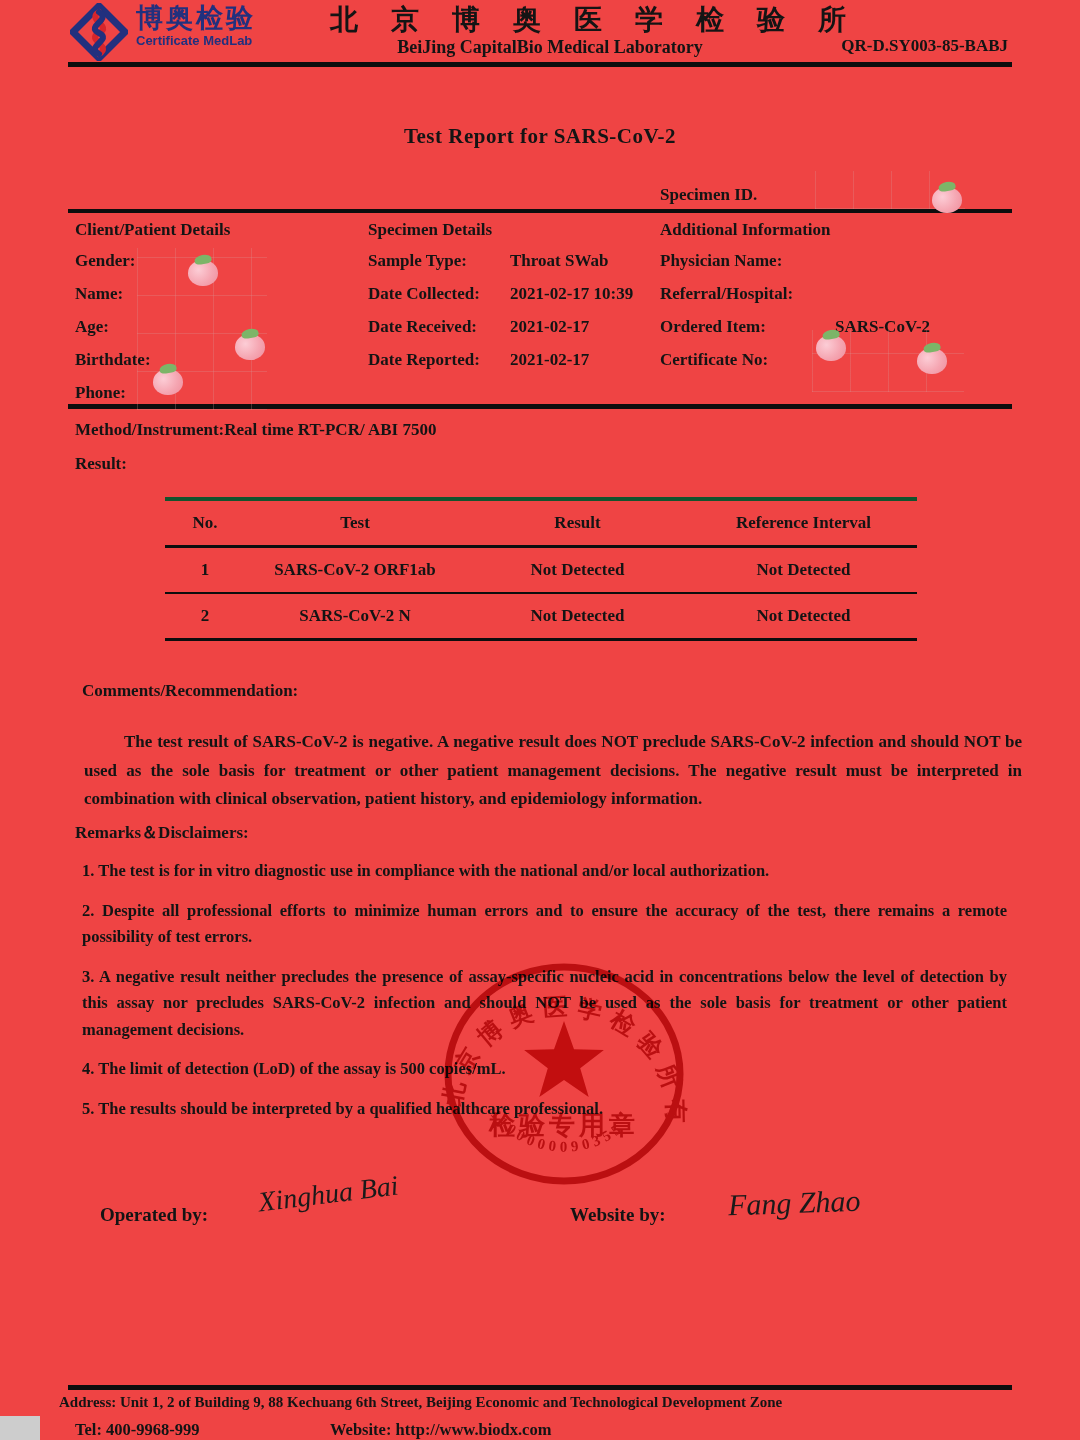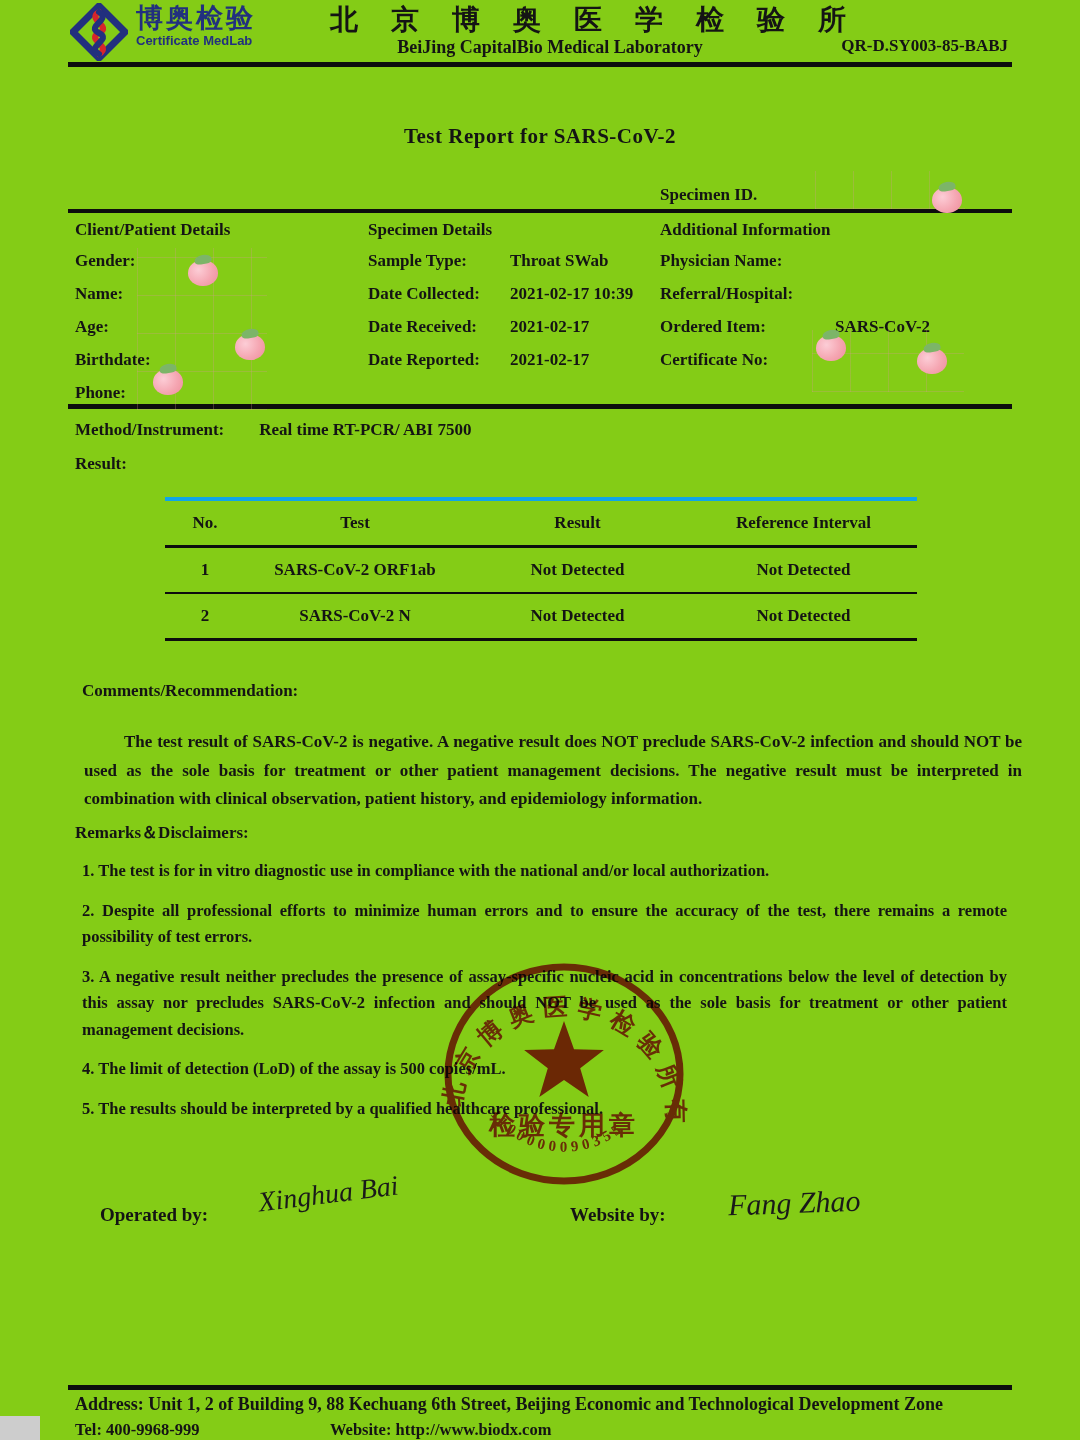--- a/index.html
+++ b/index.html
@@ -1,20 +1,20 @@
 <!DOCTYPE html>
 <html><head>
 <meta charset="utf-8">
 <style>
   html,body{margin:0;padding:0;background:#e8e8e8;}
   .page{
     position:relative;
     width:1080px;height:1440px;
     margin:0 auto;
-    background:#84cc16;
+    background:#ef4444;
     font-family:"Liberation Serif","DejaVu Serif",serif;
     font-weight:700;
     color:#141414;
     overflow:hidden;
     text-decoration:underline;
   }
   
   .logo{position:absolute;left:70px;top:3px;display:flex;align-items:flex-start;}
   .logo-text{margin-left:8px;color:#22307e;font-family:"Liberation Sans","DejaVu Sans",sans-serif;}
   .logo-cn{font-size:27px;font-weight:700;letter-spacing:3px;line-height:30px;}
@@ -36,45 +36,45 @@
   .col h3{margin:0 0 11px 0;font-size:17px;}
   .col .frow{height:33px;font-size:17px;white-space:nowrap;}
   .col .flabel{display:inline-block;}
   .col1{left:75px;width:280px;}
   .col2{left:368px;width:290px;}
   .col2 .flabel{width:142px;}
   .col3{left:660px;width:352px;}
   .col3 .flabel{width:175px;}
   
   .method{position:absolute;left:75px;top:420px;font-size:17px;}
-  .method .mvalue{margin-left:35px;}
+  .method .mvalue{}
   .result-label{position:absolute;left:75px;top:454px;font-size:17px;}
   
-  .rtable{position:absolute;left:165px;top:497px;width:752px;border-top:4px solid #0ea5e9;border-bottom:3px solid #0d0d0d;}
+  .rtable{position:absolute;left:165px;top:497px;width:752px;border-top:4px solid #14532d;border-bottom:3px solid #0d0d0d;}
   .trow{display:grid;grid-template-columns:80px 220px 225px 227px;align-items:center;text-align:center;font-size:17px;height:44px;}
   .trow.thead{border-bottom:3px solid #0d0d0d;}
   .trow.tr1{border-bottom:2px solid #0d0d0d;}
   
   .comments-h{position:absolute;left:82px;top:681px;font-size:17px;}
   .comments-p{position:absolute;left:72px;top:716px;width:938px;font-size:17px;line-height:28.5px;text-align:justify;text-indent:40px;margin:12px;}
   
   .remarks-h{position:absolute;left:75px;top:821px;font-size:17px;}
   .remarks{position:absolute;left:82px;top:858px;width:925px;}
   .remarks .ritem{font-size:16.5px;line-height:26.5px;margin:0 0 13px 0;text-align:justify;}
   
   .stamp{position:absolute;left:440px;top:961px;width:248px;height:232px;mix-blend-mode:multiply;opacity:.92;z-index:5;}
   
   .sig-label{position:absolute;font-size:19px;}
   .sig-name{position:absolute;font-style:italic;font-weight:400;font-family:"Liberation Serif",serif;color:#1a1a1a;white-space:nowrap;}
   .sig1-label{left:100px;top:1204px;}
   .sig1-name{left:258px;top:1178px;font-size:28px;transform:rotate(-7deg);}
   .sig2-label{left:570px;top:1204px;}
   .sig2-name{left:728px;top:1186px;font-size:30px;transform:rotate(-2deg);}
   
-  .addr{position:absolute;left:75px;top:1394px;font-size:18px;}
+  .addr{position:absolute;left:59px;top:1394px;font-size:15px;}
   .tel{position:absolute;left:75px;top:1420px;font-size:16.5px;}
   .web{position:absolute;left:330px;top:1420px;font-size:16.5px;}
   .artifact{position:absolute;left:0;top:1416px;width:40px;height:24px;background:#cdcdcd;}
   
   .grid{position:absolute;z-index:2;
     background-image:
       repeating-linear-gradient(0deg, rgba(216,150,150,.28) 0 1px, transparent 1px 38px),
       repeating-linear-gradient(90deg, rgba(216,150,150,.28) 0 1px, transparent 1px 38px);}
   .g1{left:137px;top:248px;width:130px;height:162px;}
   .g2{left:815px;top:171px;width:150px;height:38px;}

